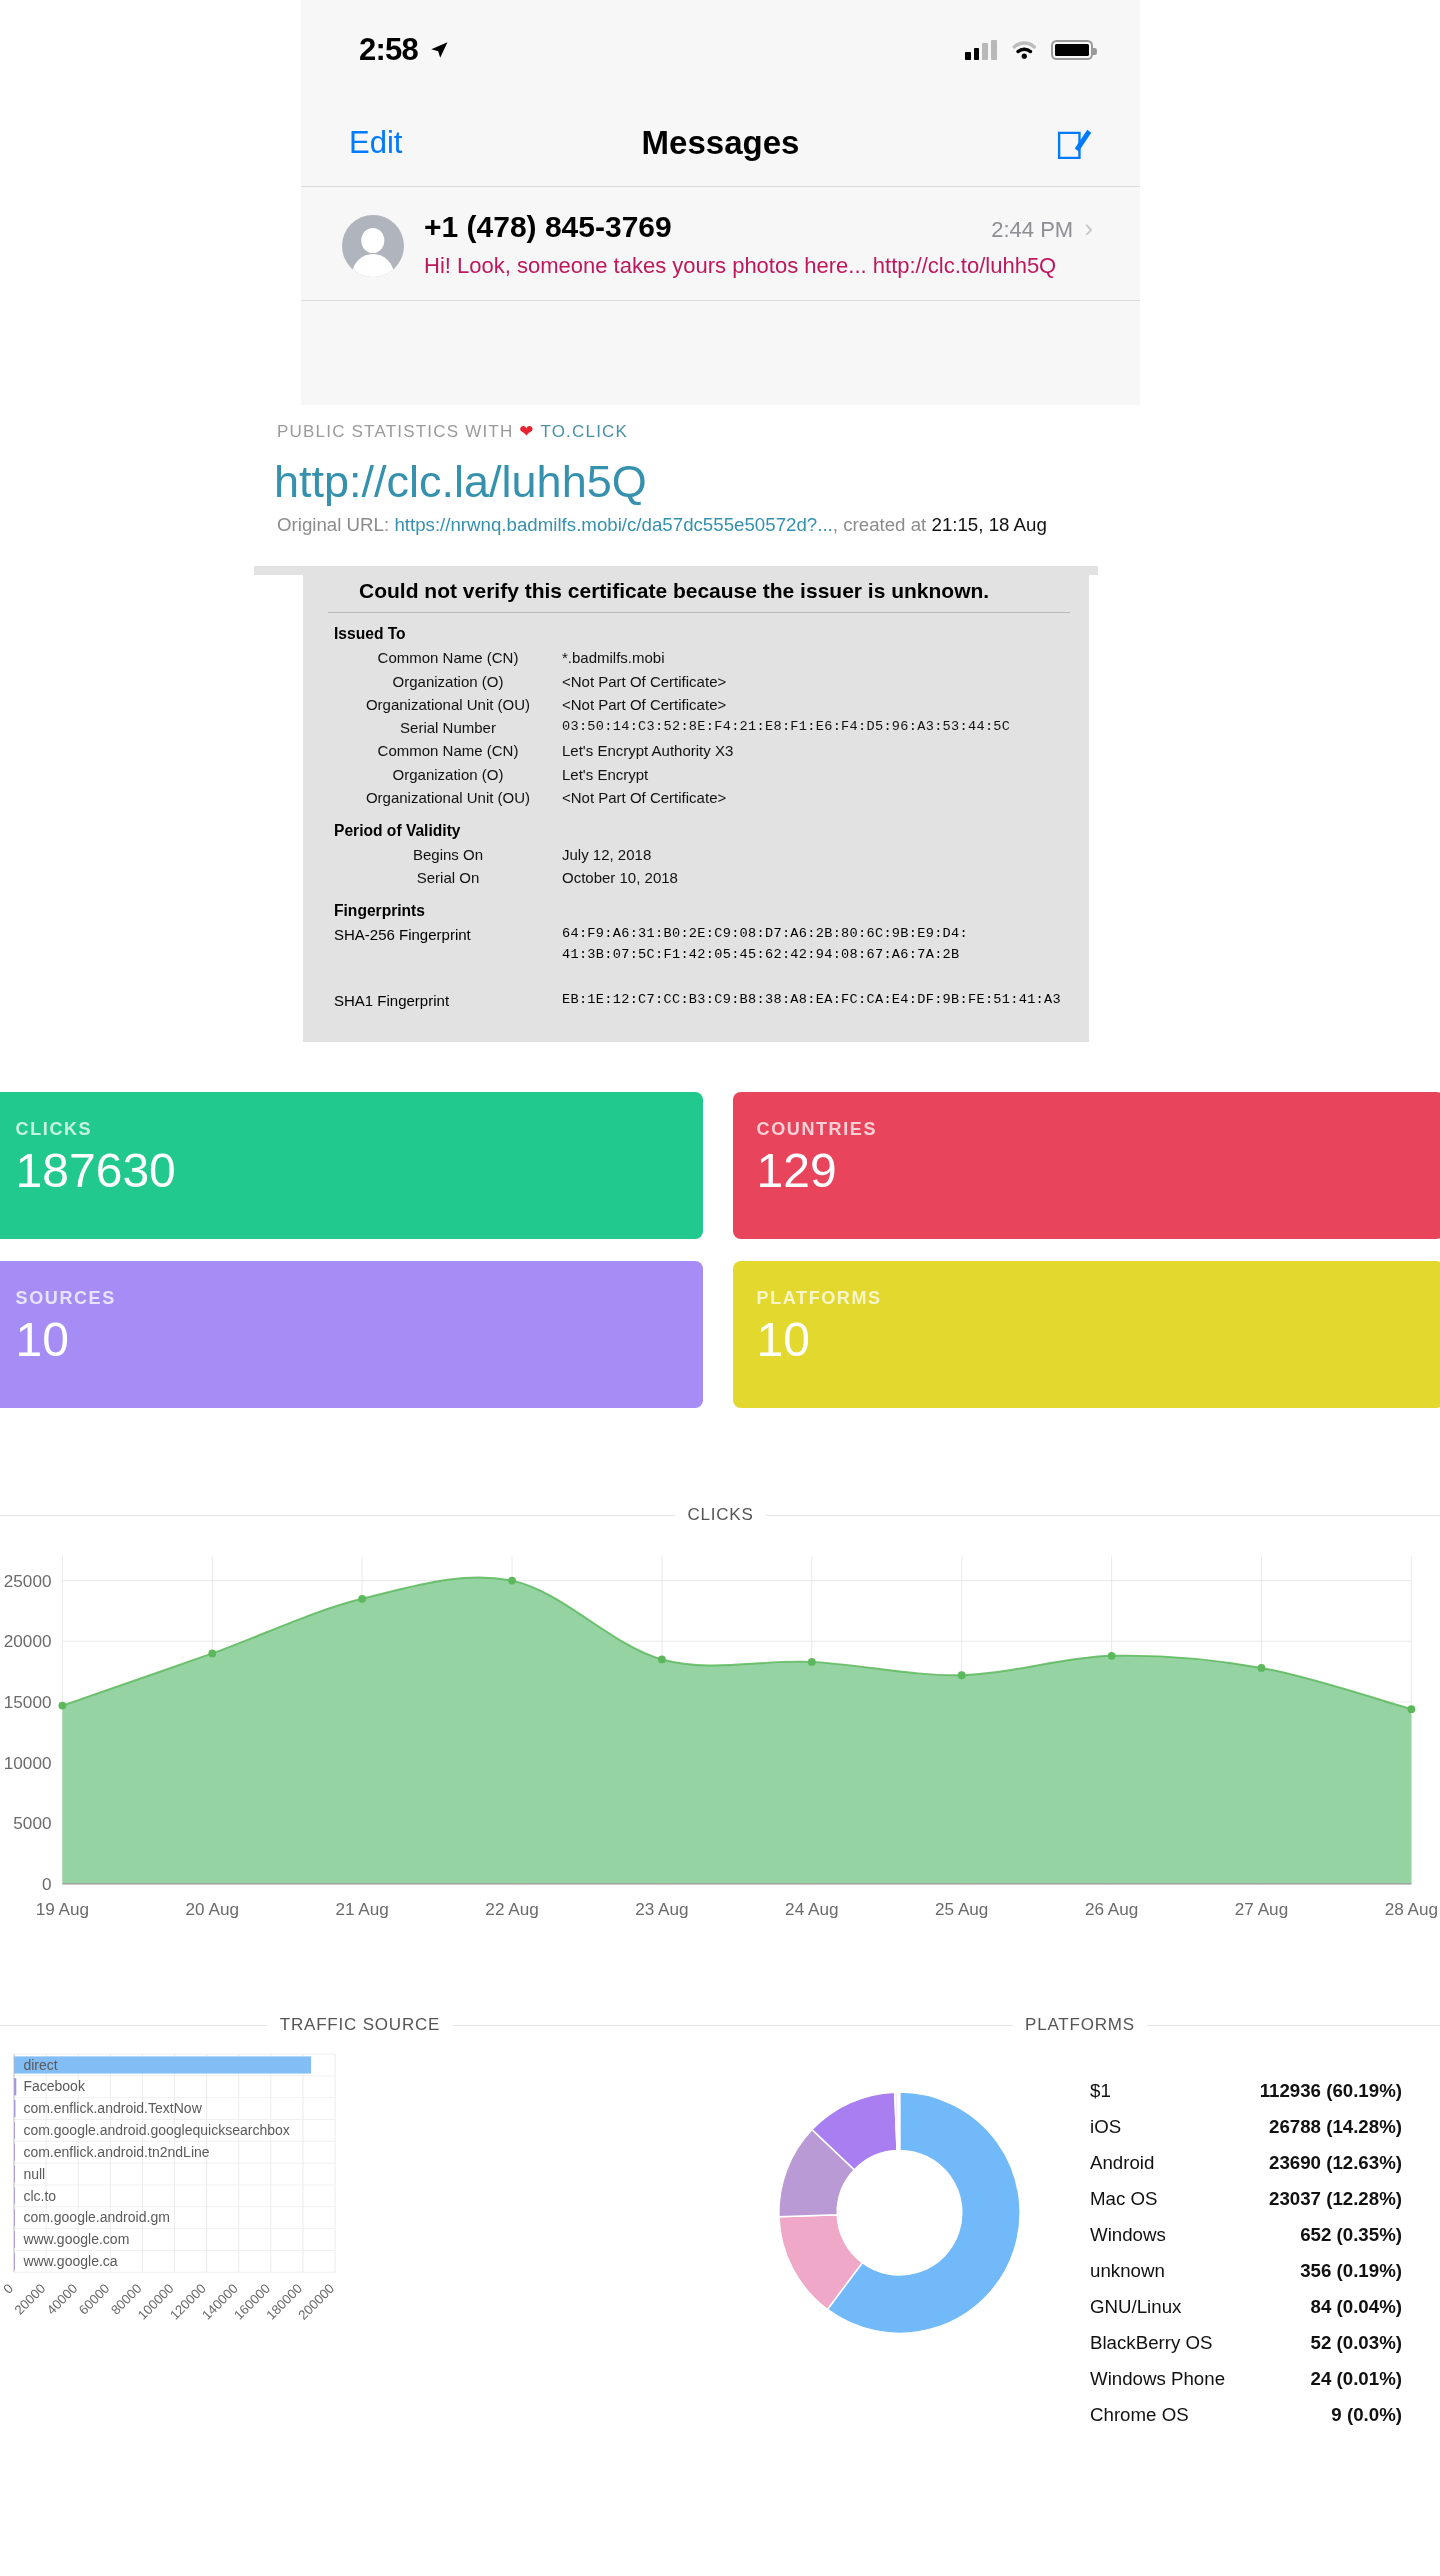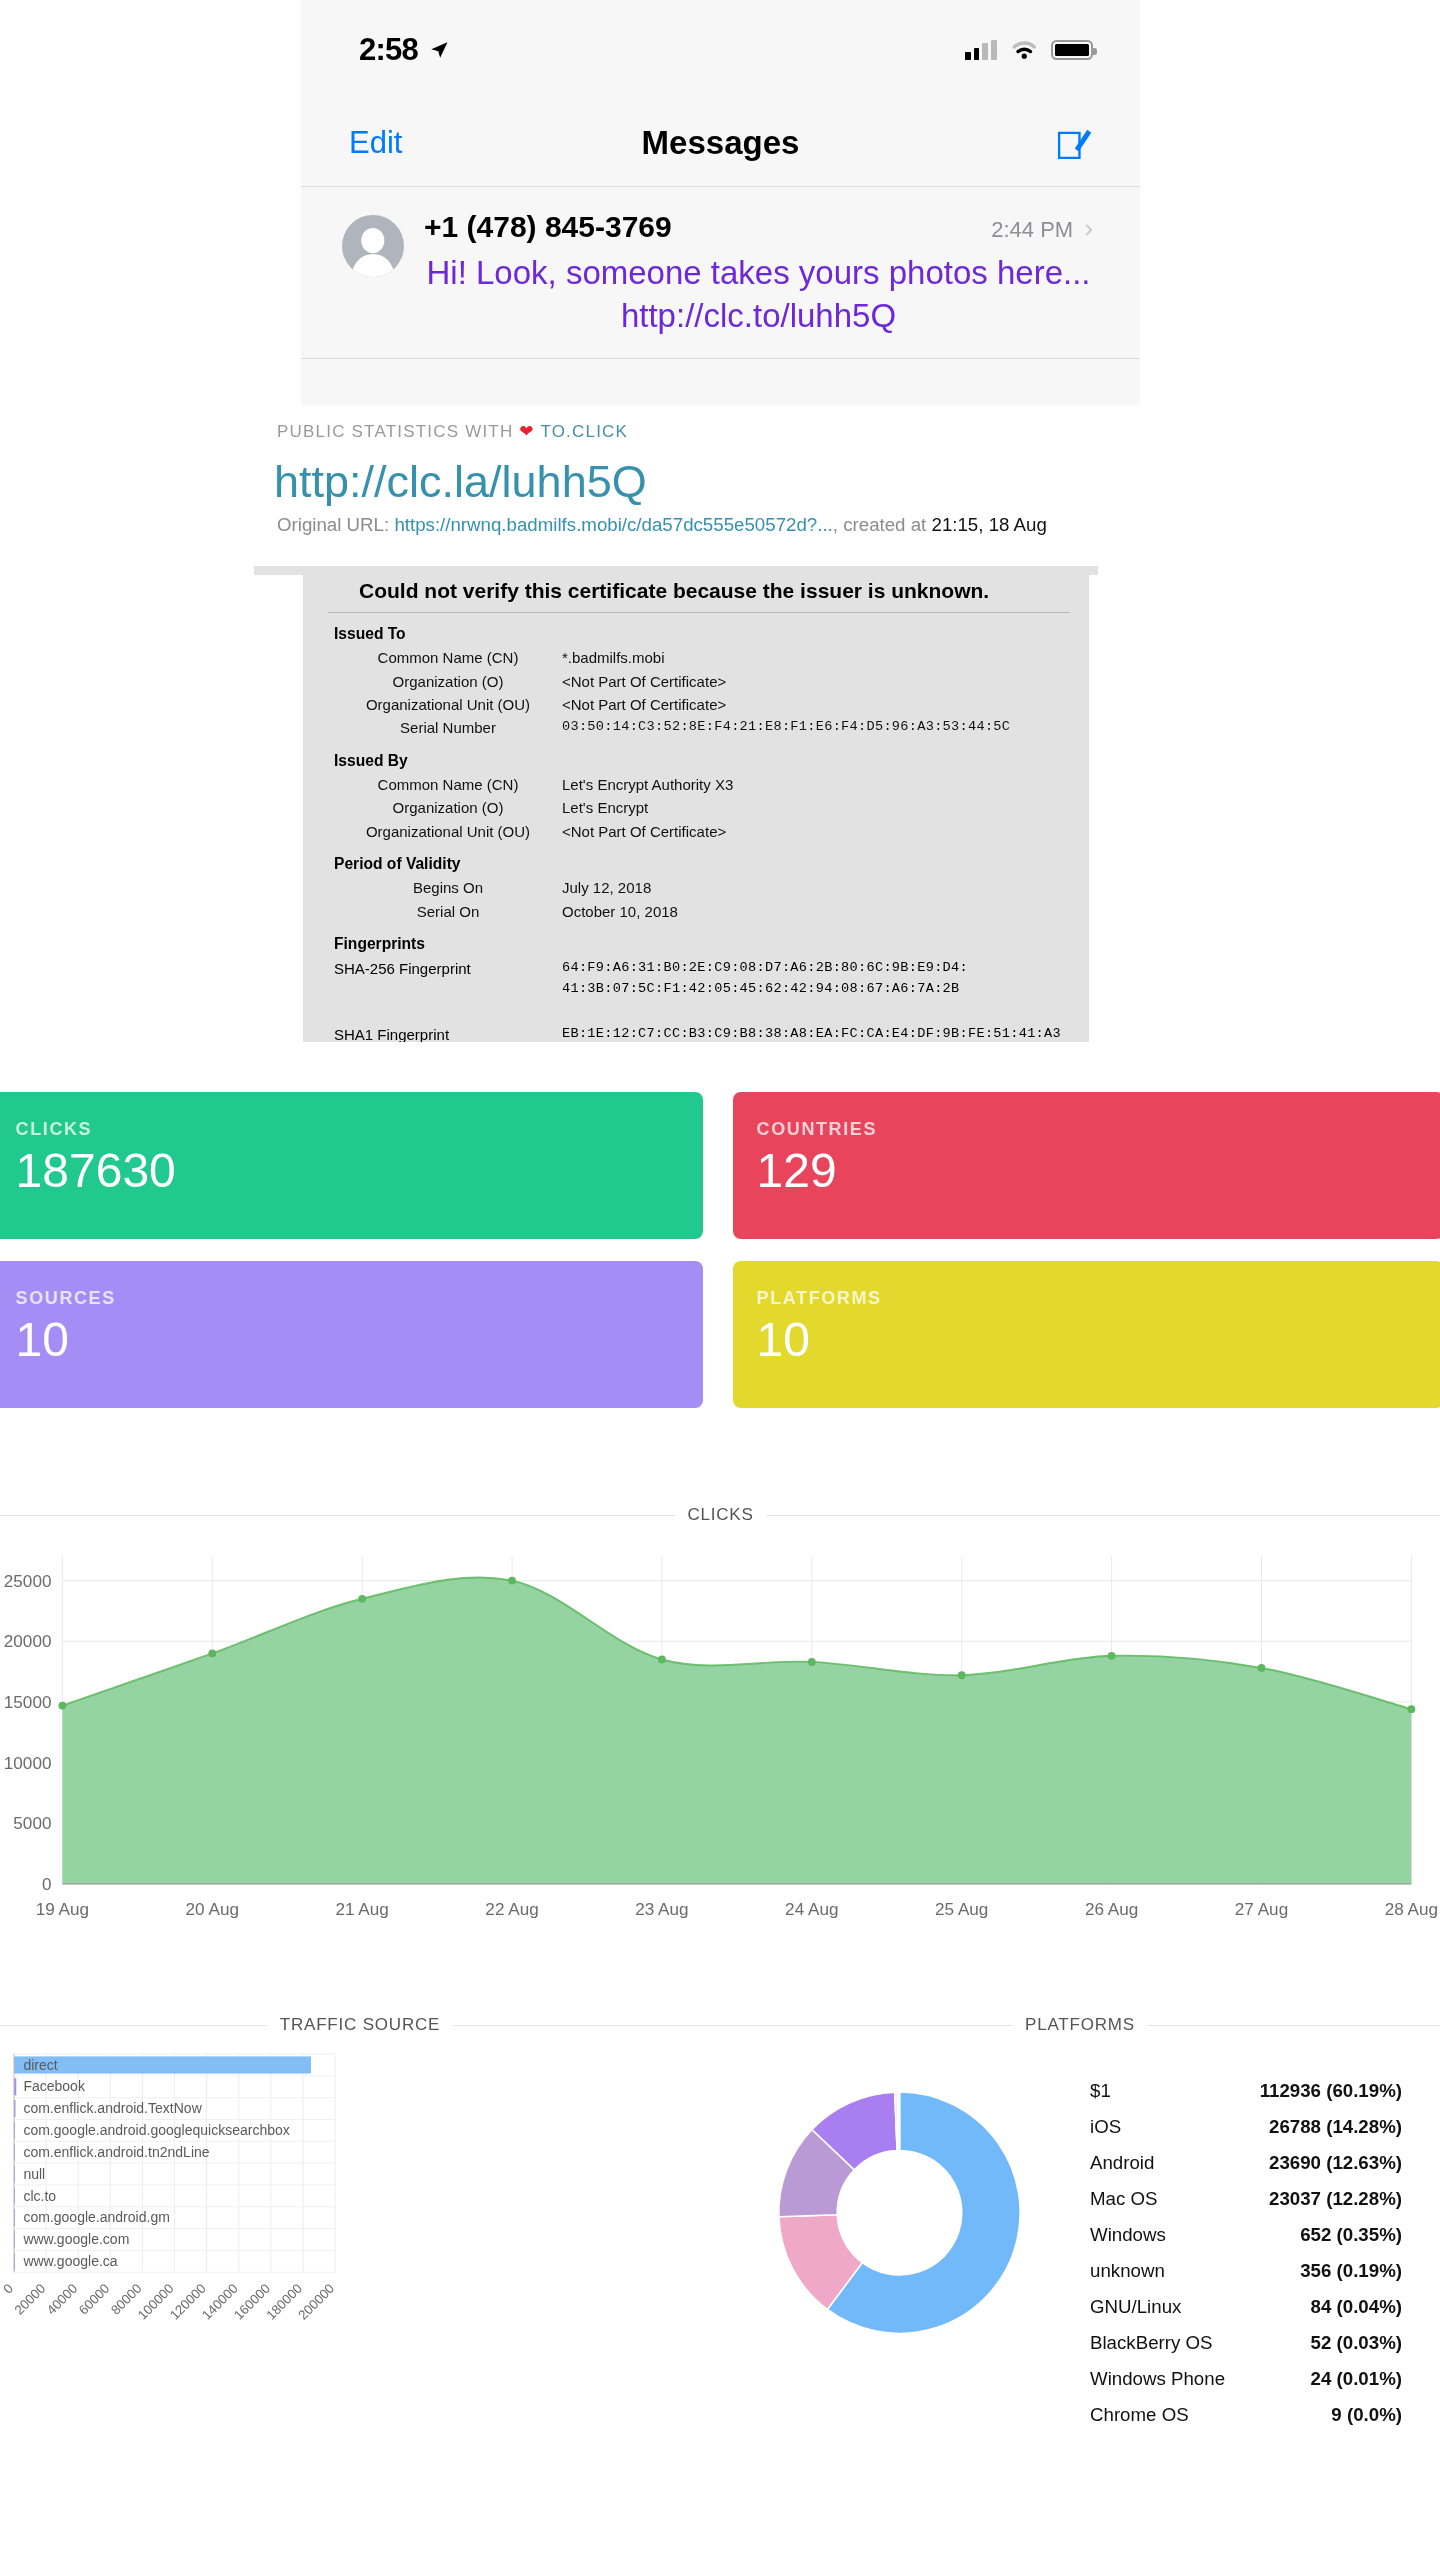--- a/index.html
+++ b/index.html
@@ -76,21 +76,21 @@
   }
   .avatar::after {
     content:""; position:absolute; left:50%; top:39px; transform:translateX(-50%);
     width:42px;height:34px;border-radius:22px 22px 0 0;background:#fff;
   }
   .msg-body { flex: 1; min-width: 0; }
   .msg-head { display:flex; align-items:baseline; }
   .msg-from { font-size: 30px; font-weight: bold; color:#000; flex:1; }
   .msg-time { font-size: 22px; color:#8e8e93; margin-right: 11px; }
   .chev { color:#c7c7cc; font-size: 26.5px; line-height: 1; }
-  .msg-text { font-size: 33px; color:#6d28d9; line-height: 1.32; margin-top: 6.2px; text-align: center; }
+  .msg-text { font-size: 22px; color:#be185d; line-height: 1.32; margin-top: 6.2px; }
 
   
   .stats-head { position:absolute; left:0; top:405px; width:1441px; }
   .pub-label {
     font-size: 17px; letter-spacing: 1.2px; color:#9a9a9a;
     padding-left: 277px; padding-top: 15.6px;
   }
   .pub-label .heart { color:#e8222e; }
   .pub-label .brand { color:#4a90a4; }
   .short-url {
@@ -250,21 +250,20 @@
   </div>
   <div class="cert-row">
     <span class="k">Organizational Unit (OU)</span>
     <span class="v">&lt;Not Part Of Certificate&gt;</span>
   </div>
   <div class="cert-row">
     <span class="k">Serial Number</span>
     <span class="v mono">03:50:14:C3:52:8E:F4:21:E8:F1:E6:F4:D5:96:A3:53:44:5C</span>
   </div>
 
-  <div class="cert-sec">Issued By</div>
   <div class="cert-row">
     <span class="k">Common Name (CN)</span>
     <span class="v">Let's Encrypt Authority X3</span>
   </div>
   <div class="cert-row">
     <span class="k">Organization (O)</span>
     <span class="v">Let's Encrypt</span>
   </div>
   <div class="cert-row">
     <span class="k">Organizational Unit (OU)</span>

